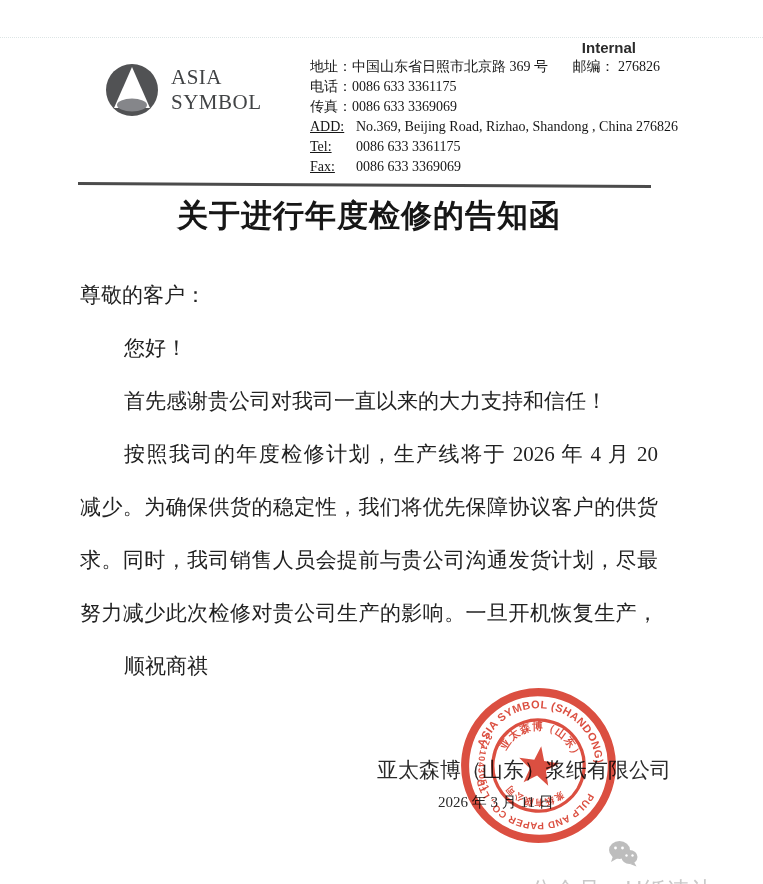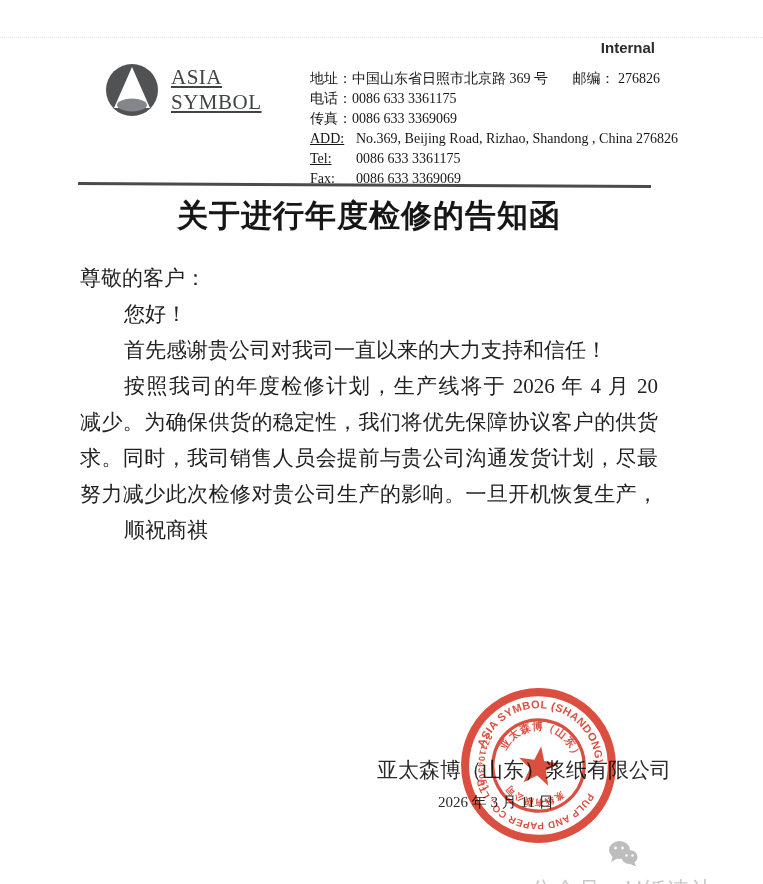--- a/index.html
+++ b/index.html
@@ -2,38 +2,38 @@
 <html><head>
 <meta charset="utf-8">
 <style>
   html,body{margin:0;padding:0;background:#ffffff;}
   .page{
     position:relative;width:763px;height:884px;background:#ffffff;overflow:hidden;
     font-family:"Liberation Serif","DejaVu Serif",serif;color:#1f1f1f;
   }
   .dotted-line{position:absolute;top:37px;left:0;width:763px;border-top:1px dotted #dde5e5;}
   .internal{
-    position:absolute;top:39px;right:108px;
+    position:absolute;top:39px;right:127px;
     font-family:"Liberation Sans","DejaVu Sans",sans-serif;
     font-weight:700;font-size:15px;color:#2b2b2b;
   }
   .logo{position:absolute;left:105px;top:62px;display:flex;align-items:center;gap:12px;}
-  .logo-text{font-size:21px;line-height:25px;color:#414345;letter-spacing:.5px;text-decoration:underline;}
+  .logo-text{font-size:21px;line-height:25px;color:#414345;letter-spacing:.5px;}
   .contact{position:absolute;left:310px;top:57px;width:350px;font-size:14px;color:#161616;}
   .crow{height:20px;line-height:20px;white-space:nowrap;}
   .crow .en-label{display:inline-block;width:46px;text-decoration:underline;}
-  .crow.first{display:flex;justify-content:space-between;margin-top:12px;}
+  .crow.first{display:flex;justify-content:space-between;}
   .rule{position:absolute;left:78px;top:182px;width:573px;height:3px;background:#4b4b4b;
         transform:rotate(0.3deg);transform-origin:left center;}
   .title{
     position:absolute;left:80px;top:195px;width:578px;text-align:center;
     font-size:31px;font-weight:700;letter-spacing:1px;color:#161616;
   }
   .letter-body{position:absolute;left:80px;top:260px;width:578px;font-size:21px;color:#222;}
-  .bline{height:36px;line-height:36px;white-space:nowrap;}
+  .bline{height:36px;line-height:36px;white-space:nowrap;margin-top:17px;}
   .bline.ind{padding-left:44px;}
   .bline.just{white-space:normal;text-align:justify;text-align-last:justify;overflow:hidden;}
   .company{position:absolute;left:368px;top:756px;font-size:21px;color:#2a2a2a;margin-left:9px;}
   .date{position:absolute;left:438px;top:793px;font-size:15px;color:#2a2a2a;}
   .stamp{
     position:absolute;left:457px;top:684px;width:163px;height:163px;
     transform:rotate(8deg);mix-blend-mode:multiply;opacity:.85;
   }
   .stamp .st-en{font-family:"Liberation Sans","DejaVu Sans",sans-serif;font-weight:700;}
   .stamp .st-cn{font-family:"Liberation Serif","DejaVu Serif",serif;font-weight:700;}

